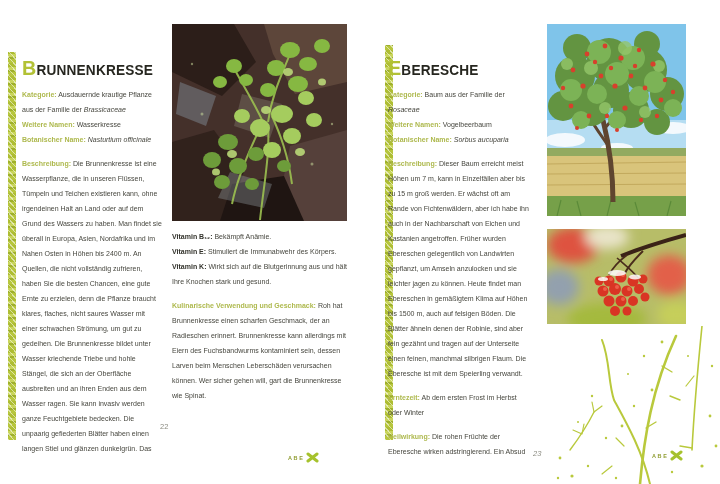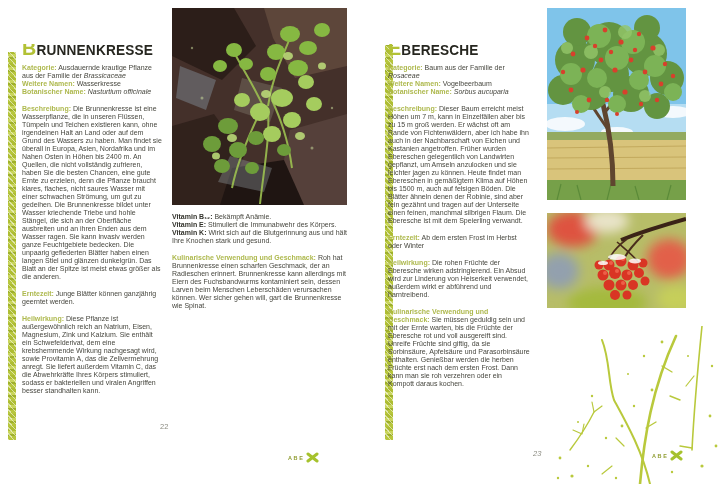--- a/index.html
+++ b/index.html
@@ -10,21 +10,21 @@
   
   .strip {
     position:absolute; width:8px;
     background:
       repeating-linear-gradient(48deg, rgba(255,255,255,.55) 0 1px, rgba(255,255,255,0) 1px 4px),
       repeating-linear-gradient(0deg, #b7c63d 0 4px, #9fb02b 4px 6px, #c9d55c 6px 9px, #aebd33 9px 13px);
   }
   .strip-left  { left:8px;  top:52px; height:388px; }
   .strip-right { left:385px; top:45px; height:395px; }
 
-  .col { position:absolute; font-size:7px; line-height:8px; color:#47473f; }
+  .col { position:absolute; font-size:7px; line-height:15px; color:#47473f;margin-top:16px; }
   .sec { margin:0 0 9px 0; }
   .lbl { color:#aeb94e; font-weight:bold; }
   .vit { color:#33332c; font-weight:bold; }
   .it  { font-style:italic; }
 
   .title { white-space:nowrap; margin-bottom:7px; transform:scaleX(.94); transform-origin:left;
            font-weight:bold; color:#26261f; letter-spacing:.2px; }
   .title .cap  { font-size:21px; color:#b2c135; }
   .title .rest { font-size:14.5px; }
 

